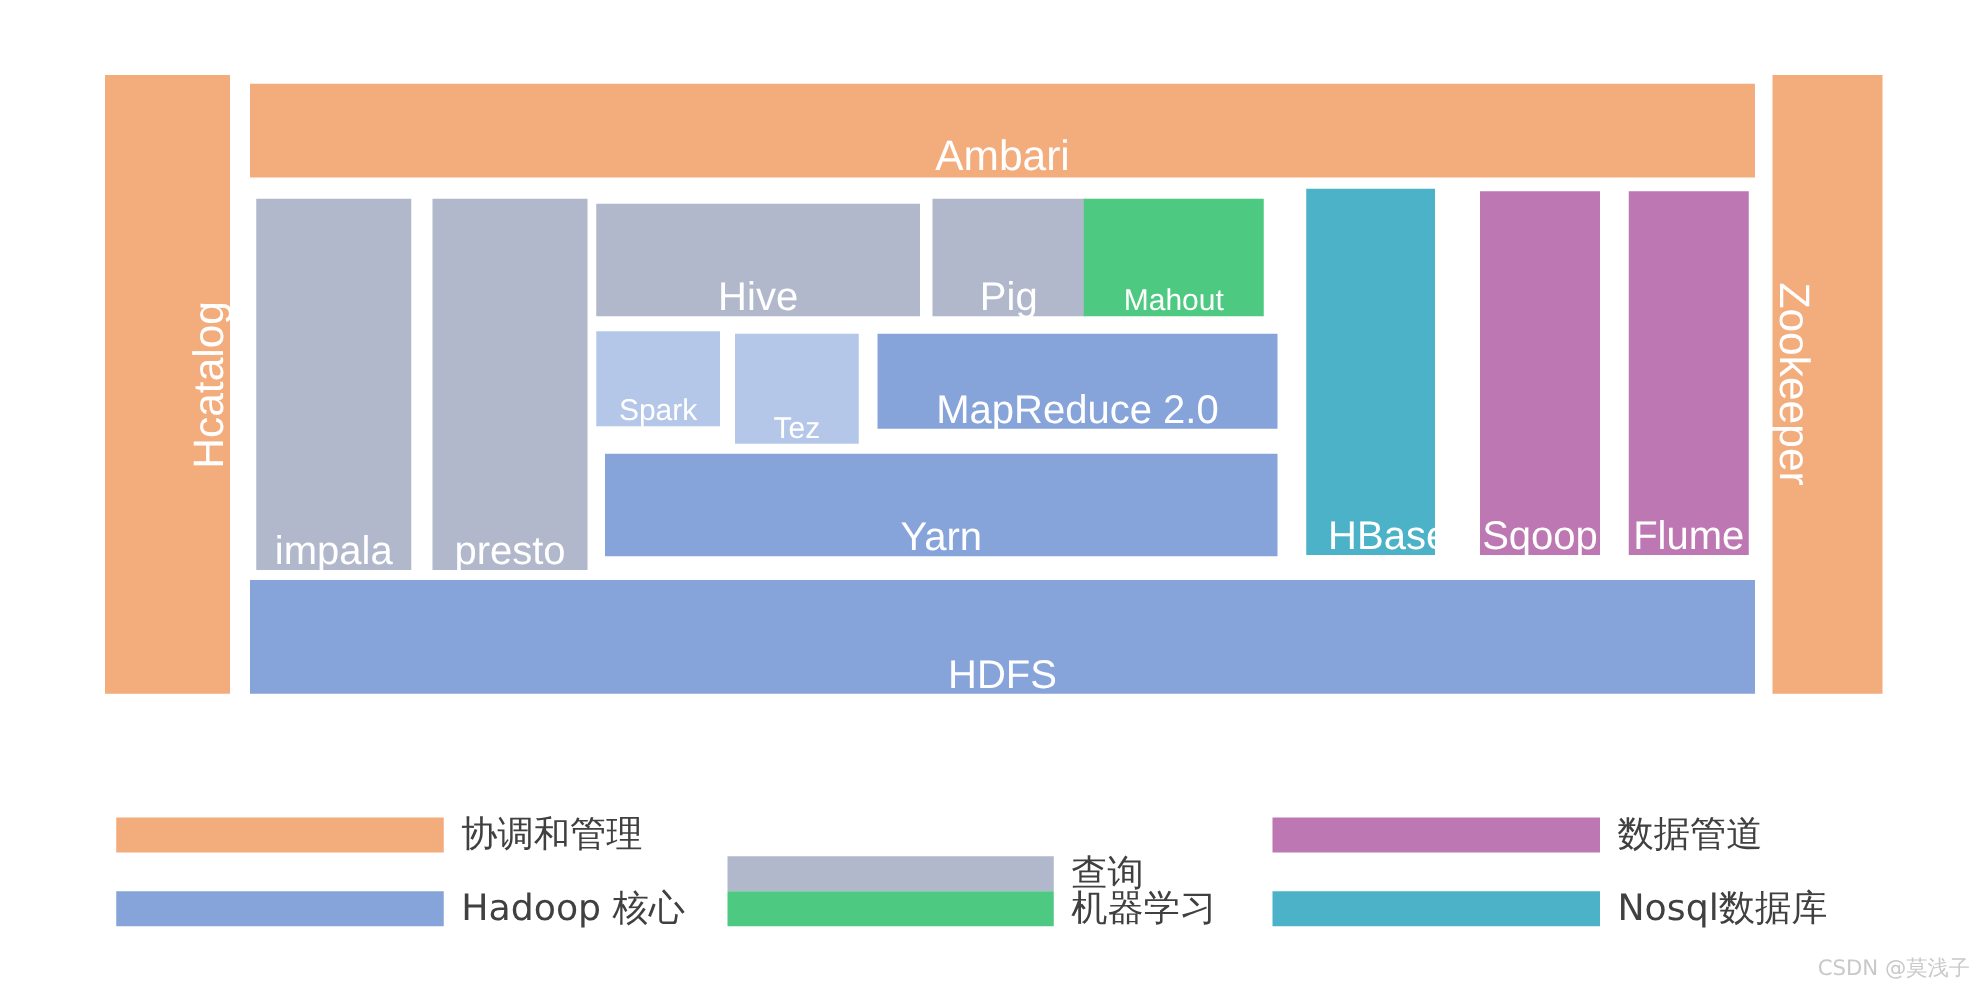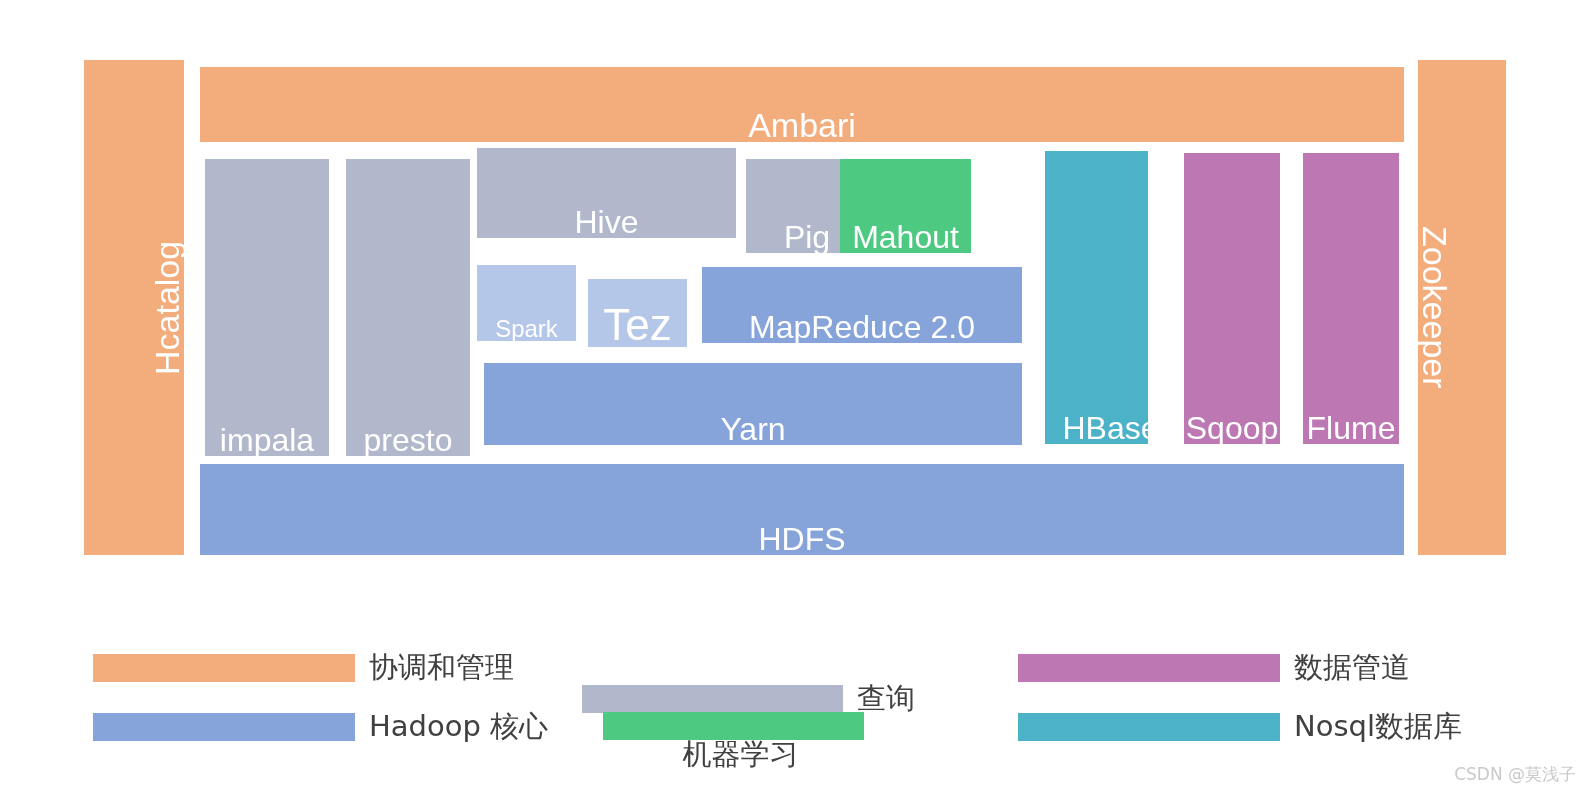--- a/index.html
+++ b/index.html
@@ -108,37 +108,37 @@
   </div>
 
   <div class="block c-gray" style="left:205px; top:159px; width:124px; height:297px; font-size:32px;">
     <span>impala</span>
   </div>
 
   <div class="block c-gray" style="left:346px; top:159px; width:124px; height:297px; font-size:32px;">
     <span>presto</span>
   </div>
 
-  <div class="block c-gray" style="left:477px; top:148px; width:259px; height:90px; font-size:32px;">
+  <div class="block c-gray" style="left:477px; top:163px; width:259px; height:90px; font-size:32px;">
     <span>Hive</span>
   </div>
 
   <div class="block c-gray" style="left:746px; top:159px; width:122px; height:94px; font-size:32px;">
     <span>Pig</span>
   </div>
 
-  <div class="block c-green" style="left:840px; top:159px; width:131px; height:94px; font-size:32px;">
+  <div class="block c-green" style="left:867px; top:159px; width:144px; height:94px; font-size:24px;">
     <span>Mahout</span>
   </div>
 
   <div class="block c-lblue" style="left:477px; top:265px; width:99px; height:76px; font-size:24px;">
     <span>Spark</span>
   </div>
 
-  <div class="block c-lblue" style="left:588px; top:279px; width:99px; height:68px; font-size:44px;">
+  <div class="block c-lblue" style="left:588px; top:267px; width:99px; height:88px; font-size:24px;">
     <span>Tez</span>
   </div>
 
   <div class="block c-blue" style="left:702px; top:267px; width:320px; height:76px; font-size:32px;">
     <span>MapReduce 2.0</span>
   </div>
 
   <div class="block c-blue" style="left:484px; top:363px; width:538px; height:82px; font-size:32px;">
     <span>Yarn</span>
   </div>
@@ -171,21 +171,21 @@
   <div class="legend-item" style="left:93px; top:712px;">
     <span class="legend-swatch" style="width:262px; background:#86A4DA;"></span>
     <span class="legend-label">Hadoop 核心</span>
   </div>
 
   <div class="legend-item" style="left:582px; top:684px;">
     <span class="legend-swatch" style="width:261px; background:#B2B8CC;"></span>
     <span class="legend-label">查询</span>
   </div>
 
-  <div class="legend-item" style="left:603px; top:712px;flex-direction:column;">
+  <div class="legend-item" style="left:582px; top:712px;">
     <span class="legend-swatch" style="width:261px; background:#4DC982;"></span>
     <span class="legend-label">机器学习</span>
   </div>
 
   <div class="legend-item" style="left:1018px; top:712px;">
     <span class="legend-swatch" style="width:262px; background:#4CB2C8;"></span>
     <span class="legend-label">Nosql数据库</span>
   </div>
 
   <div class="legend-item" style="left:1018px; top:653px;">

